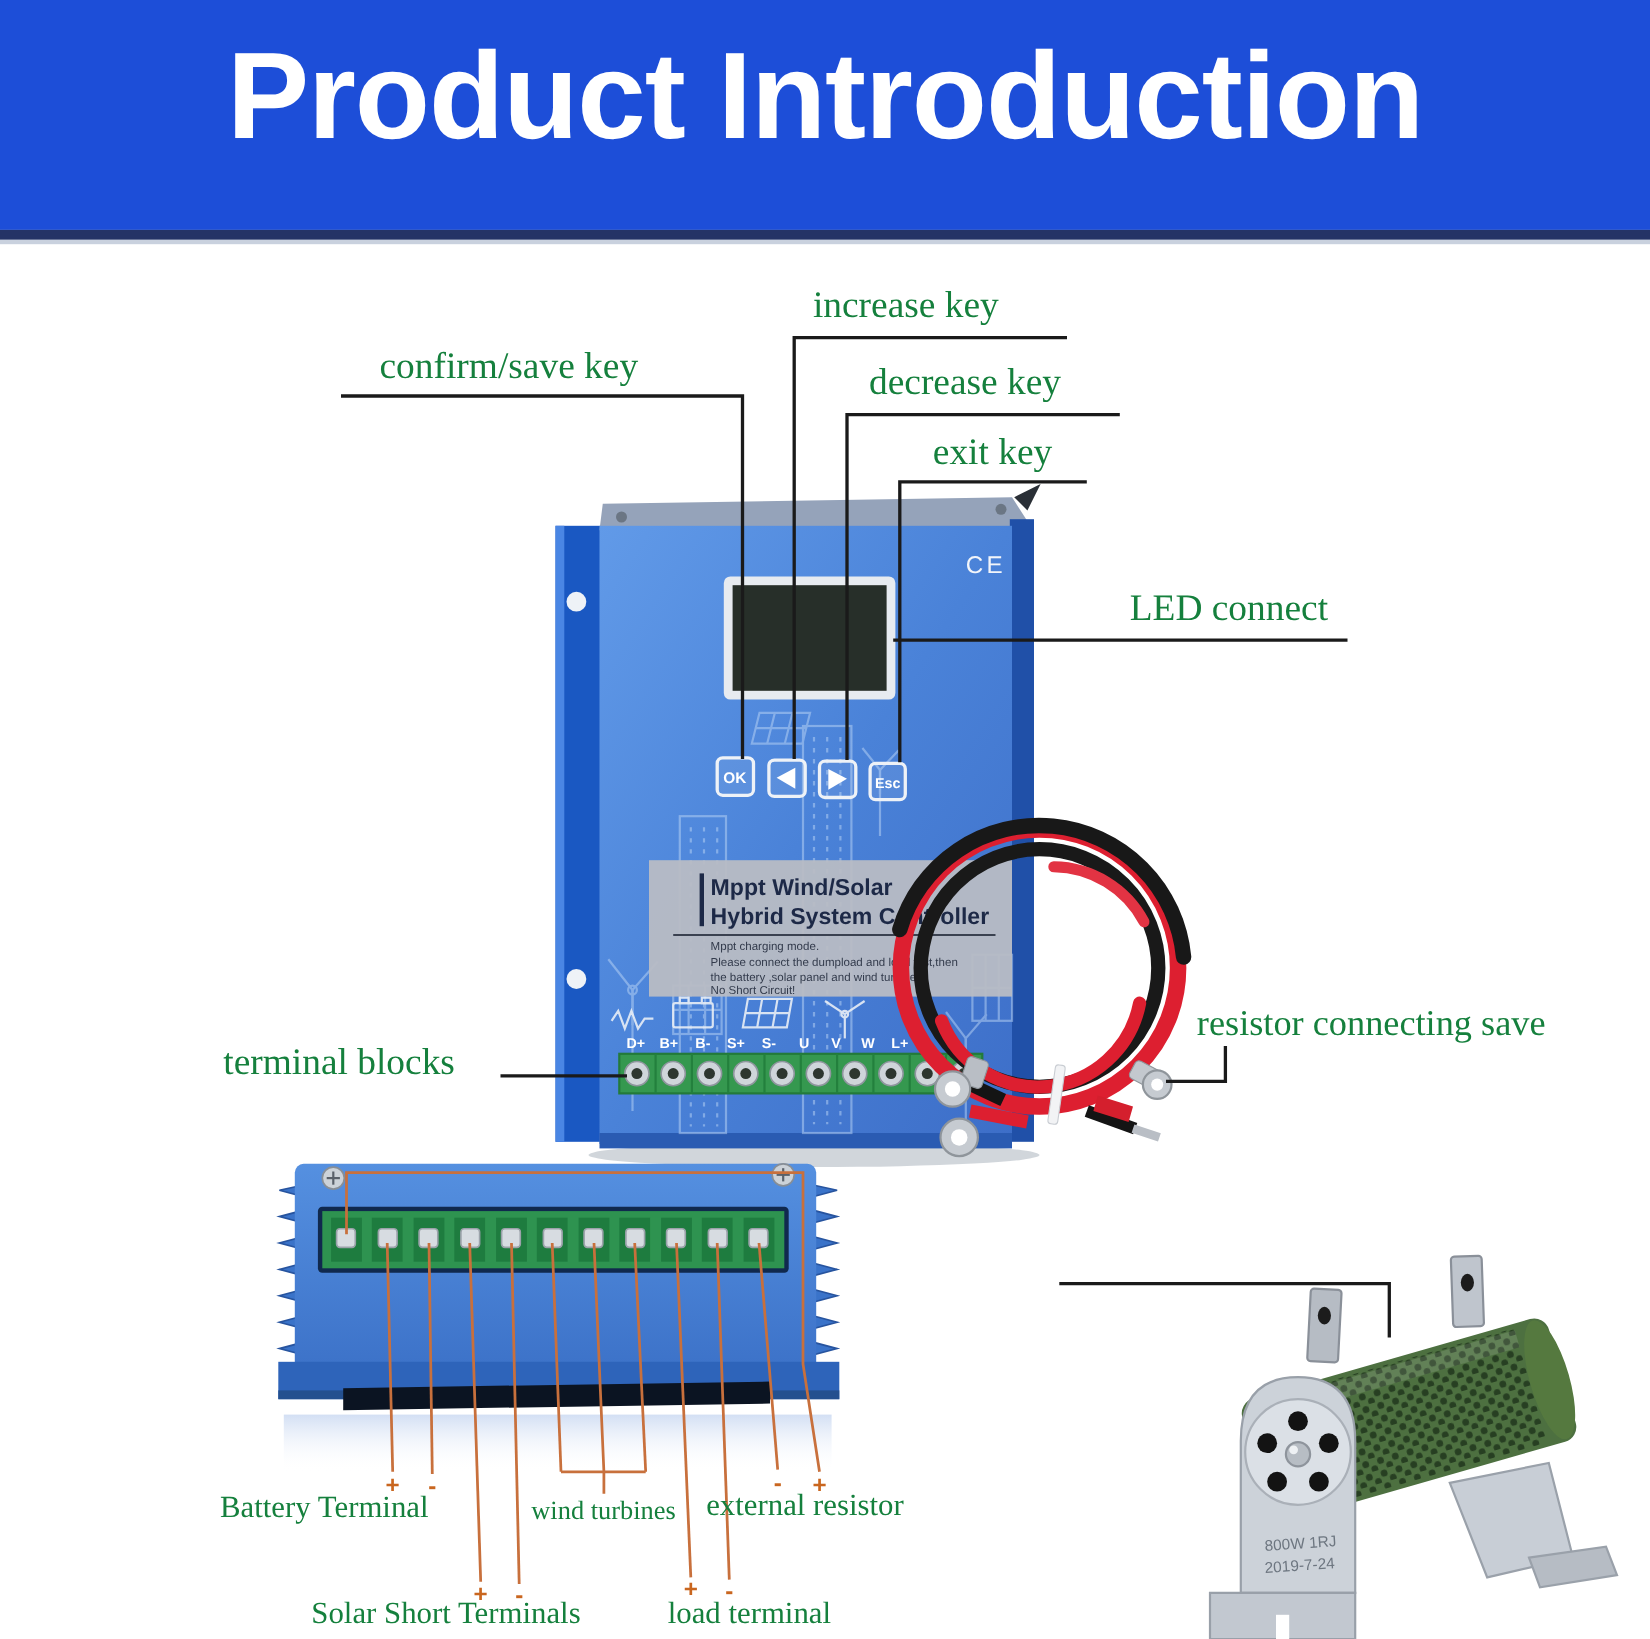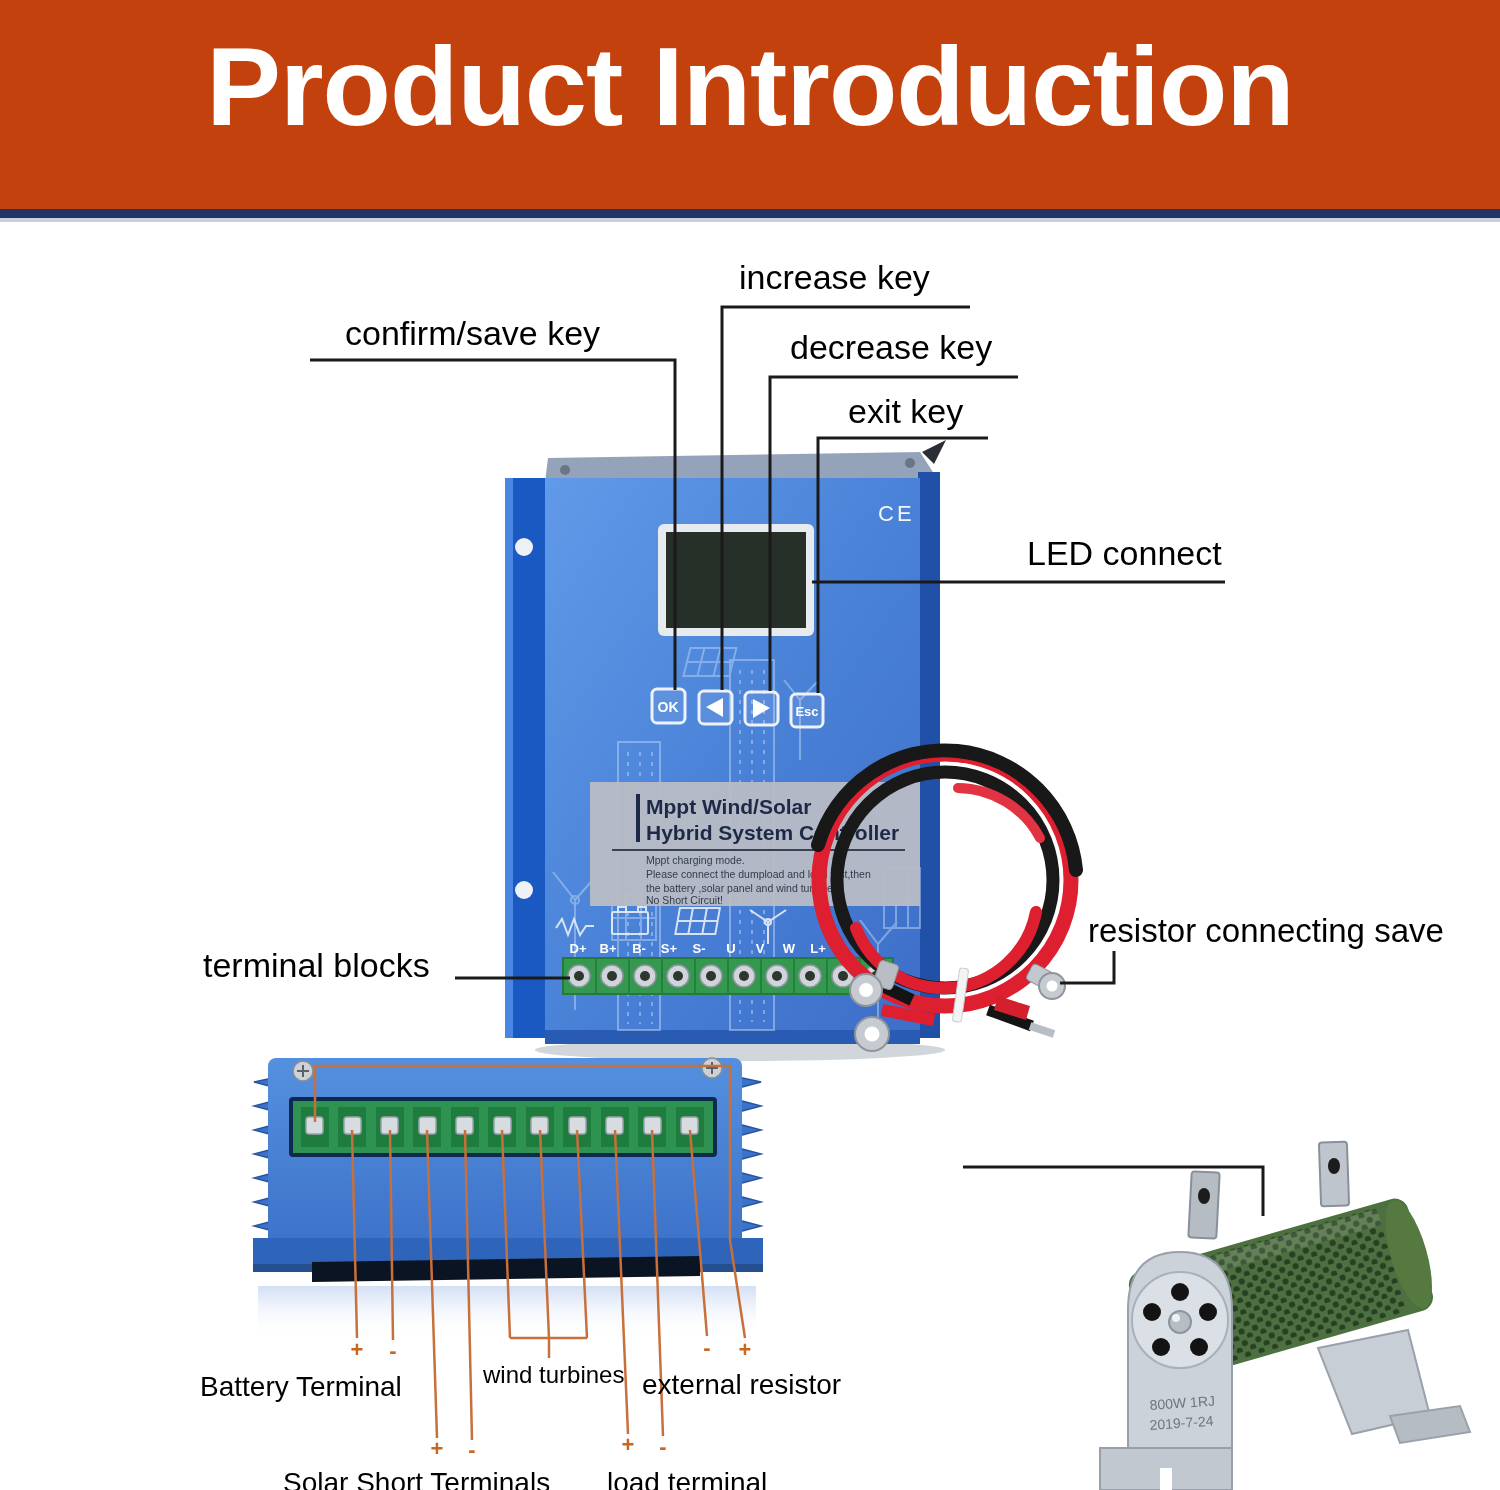--- a/index.html
+++ b/index.html
@@ -1,26 +1,26 @@
 <!DOCTYPE html>
 <html><head>
 <meta charset="utf-8">
 <style>
   html,body{margin:0;padding:0;}
   body{width:1500px;height:1490px;position:relative;background:#ffffff;overflow:hidden;
        font-family:"Liberation Sans",sans-serif;}
-  .header{position:absolute;left:0;top:0;width:1500px;height:209px;background:#c2410c;}
+  .header{position:absolute;left:0;top:0;width:1500px;height:209px;background:#1d4ed8;}
   .header-edge{position:absolute;left:0;top:209px;width:1500px;height:9px;background:#243366;}
   .header-edge2{position:absolute;left:0;top:218px;width:1500px;height:4px;background:#c9d1de;}
   .title{width:100%;text-align:center;color:#ffffff;font-weight:bold;
          font-size:112px;letter-spacing:-1px;margin:0;padding-top:22px;white-space:nowrap;}
   .art{position:absolute;left:0;top:0;width:1500px;height:1490px;}
-  .lbl{position:absolute;color:#000000;white-space:nowrap;line-height:1.05;}
+  .lbl{position:absolute;color:#15803d;white-space:nowrap;line-height:1.05;font-family:Liberation Serif, serif;}
   .lbl.big{font-size:34px;}
-  .lbl.mid{font-size:28px;margin-top:16px;}
+  .lbl.mid{font-size:28px;}
   .ext{width:330px;text-align:center;font-size:32px;line-height:1.55;}
 </style>
 </head>
 <body>
 
 <div class="header">
   <div class="title">Product Introduction</div>
 </div>
 <div class="header-edge"></div>
 <div class="header-edge2"></div>

